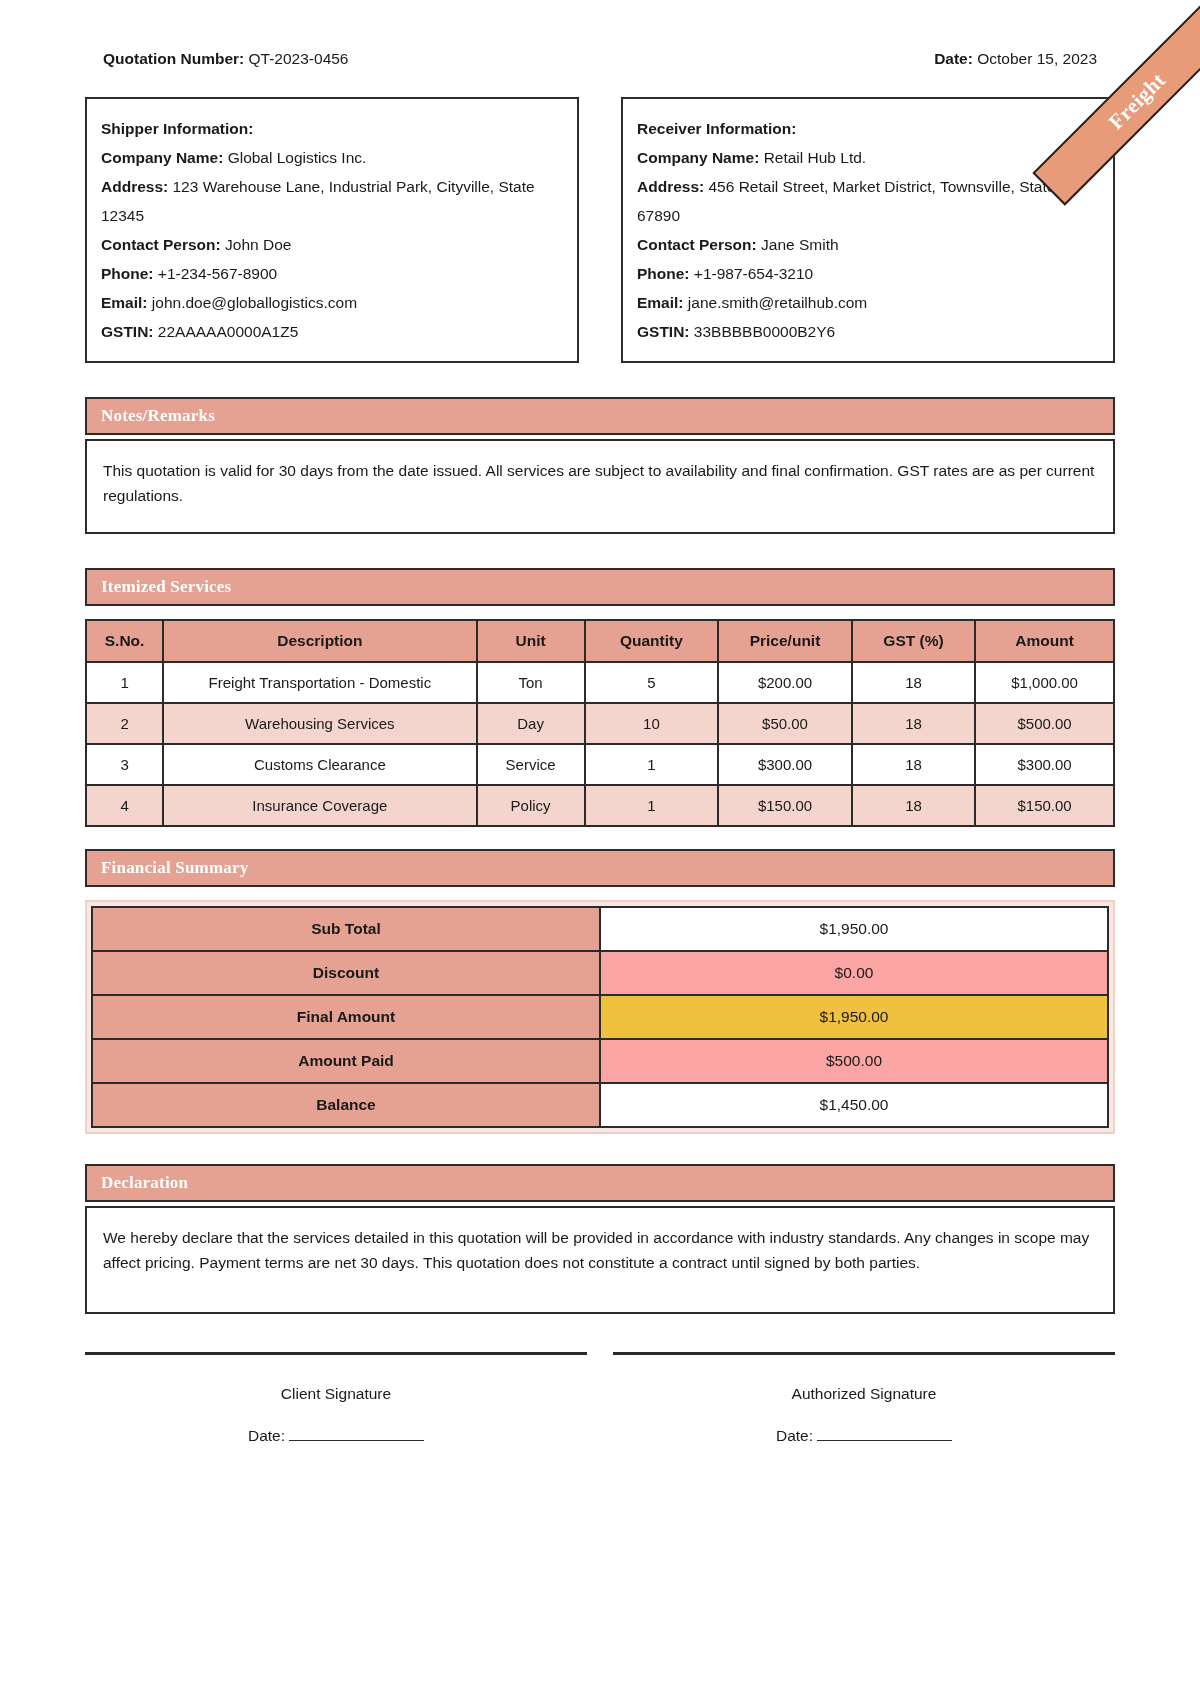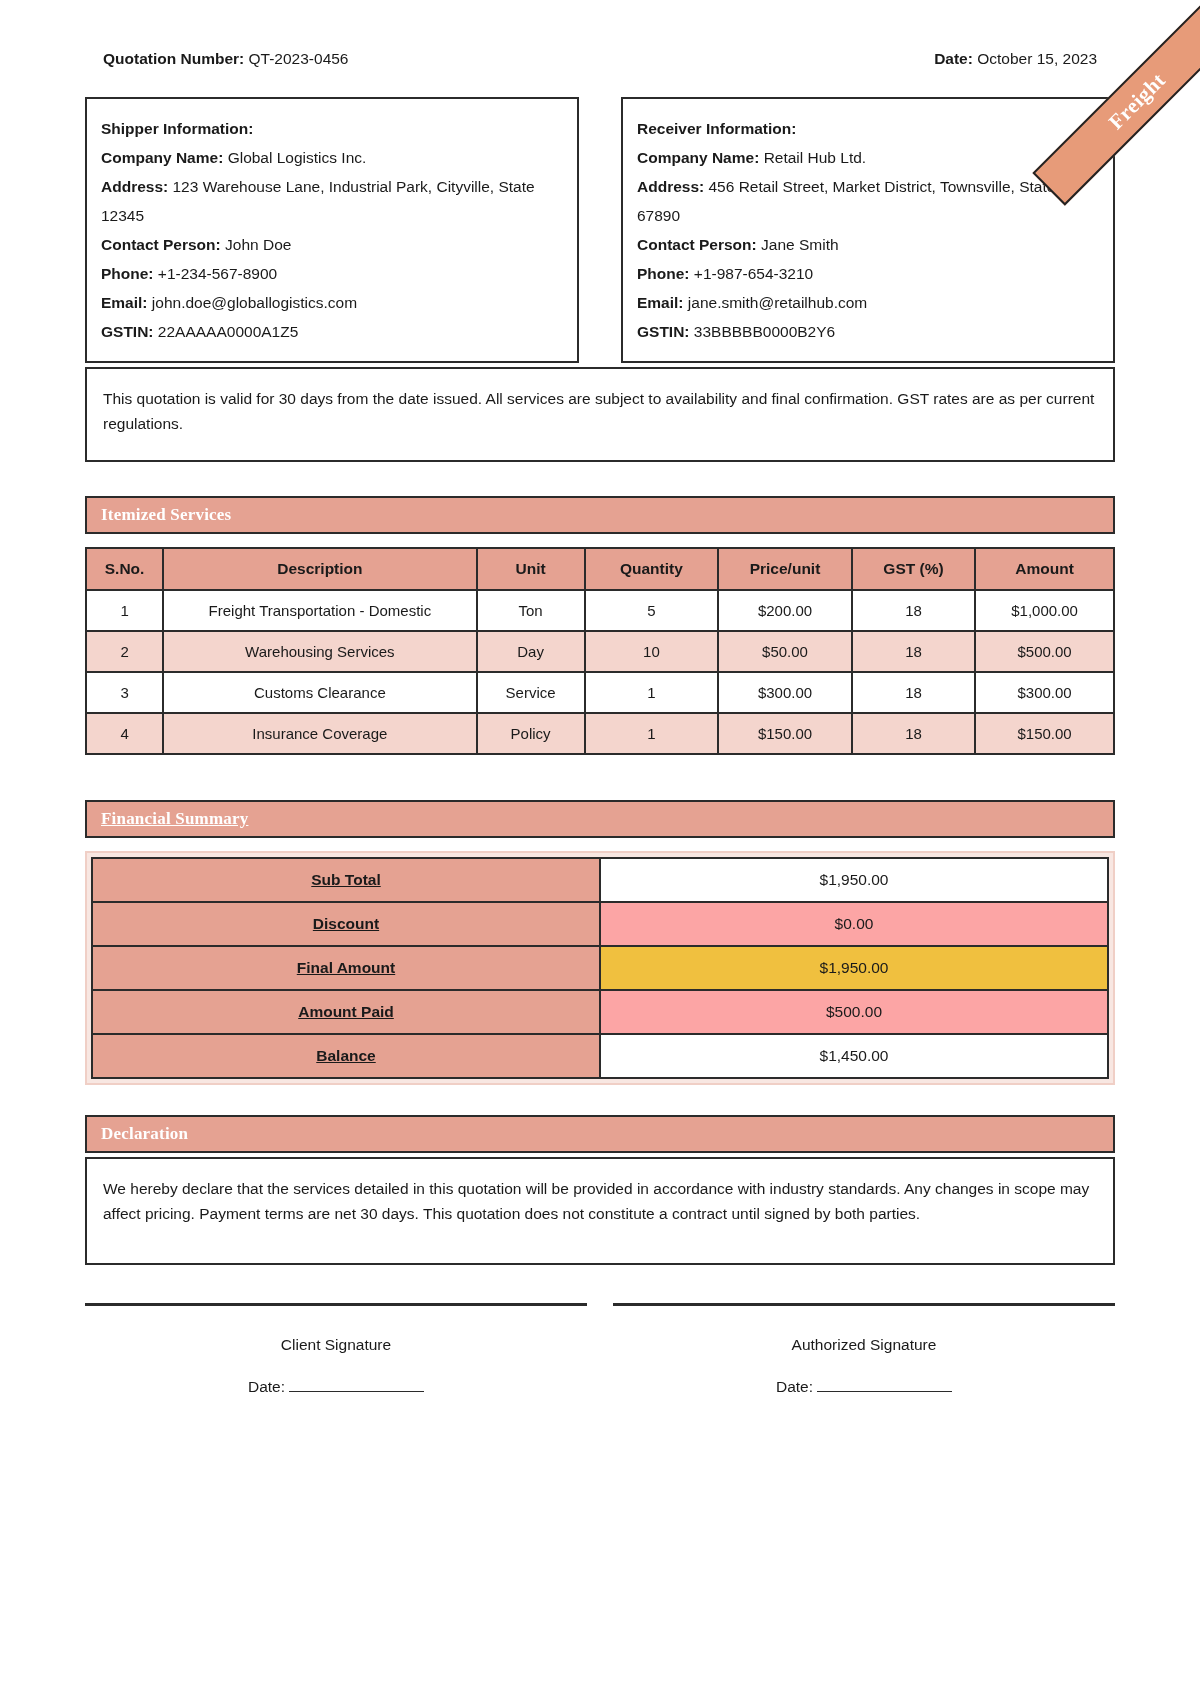--- a/index.html
+++ b/index.html
@@ -98,21 +98,21 @@
     color: #ffffff;
     font-family: "Liberation Serif", serif;
     font-weight: bold;
     font-size: 17px;
     padding: 7px 14px;
     box-sizing: border-box;
     letter-spacing: 0.2px;
   }
   .sec-bar.notes   { margin-top: 34px; }
   .sec-bar.items   { margin-top: 34px; }
-  .sec-bar.finance { margin-top: 45px; text-decoration: underline; }
+  .sec-bar.finance { margin-top: 22px; }
   .sec-bar.decl    { margin-top: 30px; }
 
   
   .text-box {
     border: 2px solid #2b2b2b;
     border-top: none;
     margin-top: 4px;
     border-top: 2px solid #2b2b2b;
     padding: 18px 16px;
     box-sizing: border-box;
@@ -166,21 +166,20 @@
   }
   table.finance td {
     border: 2px solid #2b2b2b;
     padding: 12px 8px;
     text-align: center;
   }
   table.finance td.f-label {
     width: 50%;
     background: #e5a292;
     font-weight: bold;
-    text-decoration: underline;
   }
   table.finance td.f-value { width: 50%; }
   table.finance td.v-white  { background: #ffffff; }
   table.finance td.v-tint   { background: #fca5a5; }
   table.finance td.v-accent { background: #f0c03f; }
 
   
   .signatures {
     display: flex;
     gap: 26px;
@@ -302,20 +301,21 @@
         <span>jane.smith@retailhub.com</span>
       </div>
       <div class="party-line">
         <span class="lbl">GSTIN:</span>
         <span>33BBBBB0000B2Y6</span>
       </div>
     </div>
 
   </div>
 
+  <div class="sec-bar notes">Notes/Remarks</div>
   <div class="text-box notes">This quotation is valid for 30 days from the date issued. All services are subject to availability and final confirmation. GST rates are as per current regulations.</div>
 
   <div class="sec-bar items">Itemized Services</div>
 
   <table class="items">
     <colgroup>
       <col class="c-sno">
         <col class="c-desc">
         <col class="c-unit">
         <col class="c-qty">

